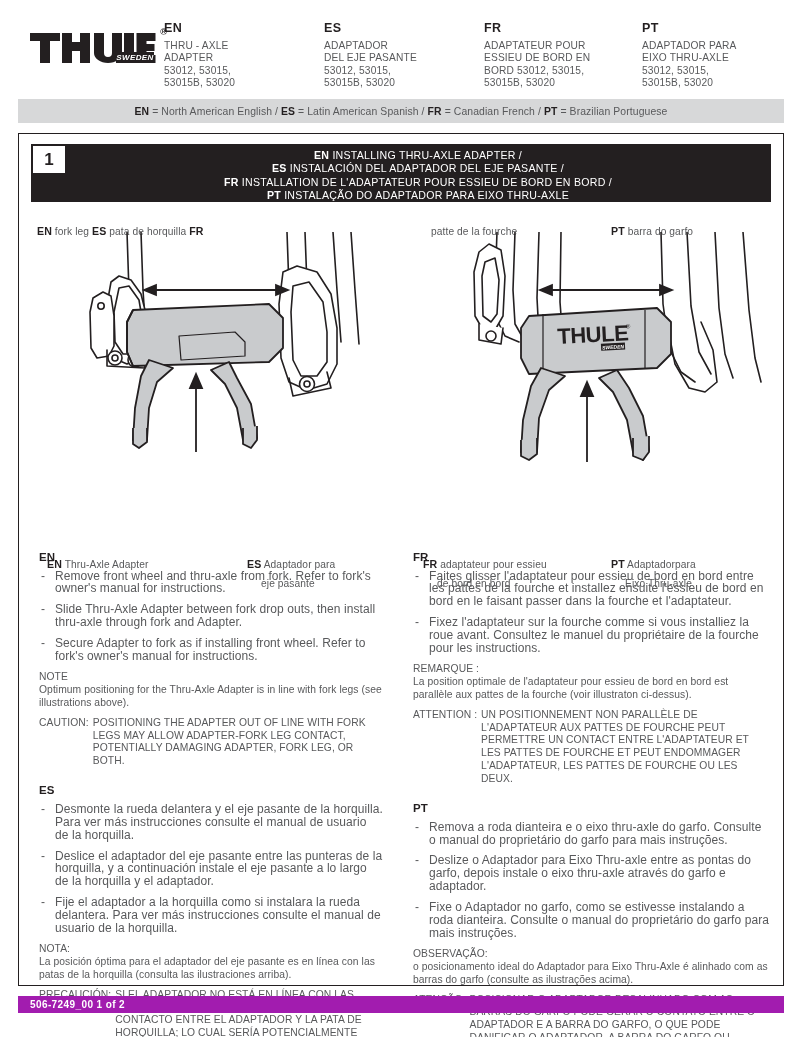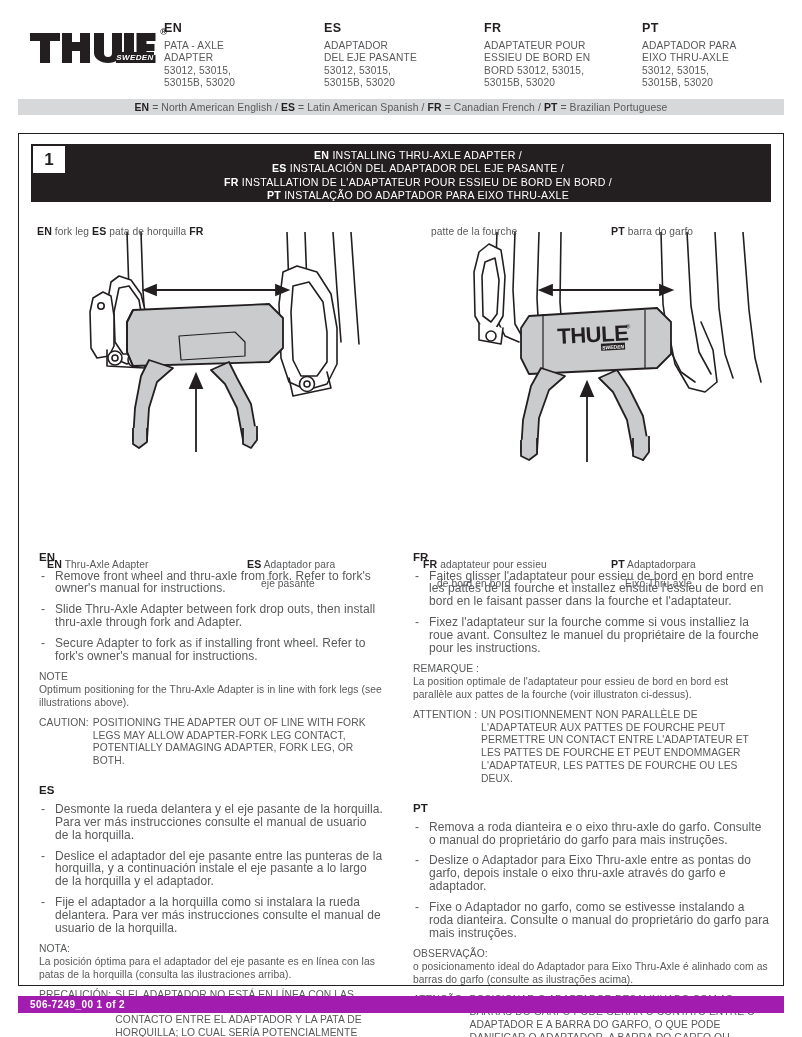--- a/index.html
+++ b/index.html
@@ -70,21 +70,21 @@
     line-height: 12.6px;
     color: #58595b;
     letter-spacing: 0.15px;
   }
 
   
   .legend-bar {
     position: absolute;
     left: 18px; top: 99px;
     width: 766px;
-    height: 16px;
+    height: 24px;
     background: #d7d8d9;
     display: flex;
     align-items: center;
     justify-content: center;
   }
   .legend-text {
     font-size: 10.4px;
     color: #58595b;
     letter-spacing: 0.1px;
   }
@@ -285,21 +285,21 @@
       </svg>
       <span class="logo-reg">®</span>
     </div>
   </div>
 
   <div class="lang-cols">
 
     <div class="lang-col">
       <div class="lang-code">EN</div>
       <div class="lang-desc">
-        <div>PATA - AXLE</div>
+        <div>THRU - AXLE</div>
         <div>ADAPTER</div>
         <div>53012, 53015,</div>
         <div>53015B, 53020</div>
       </div>
     </div>
 
     <div class="lang-col">
       <div class="lang-code">ES</div>
       <div class="lang-desc">
         <div>ADAPTADOR</div>

